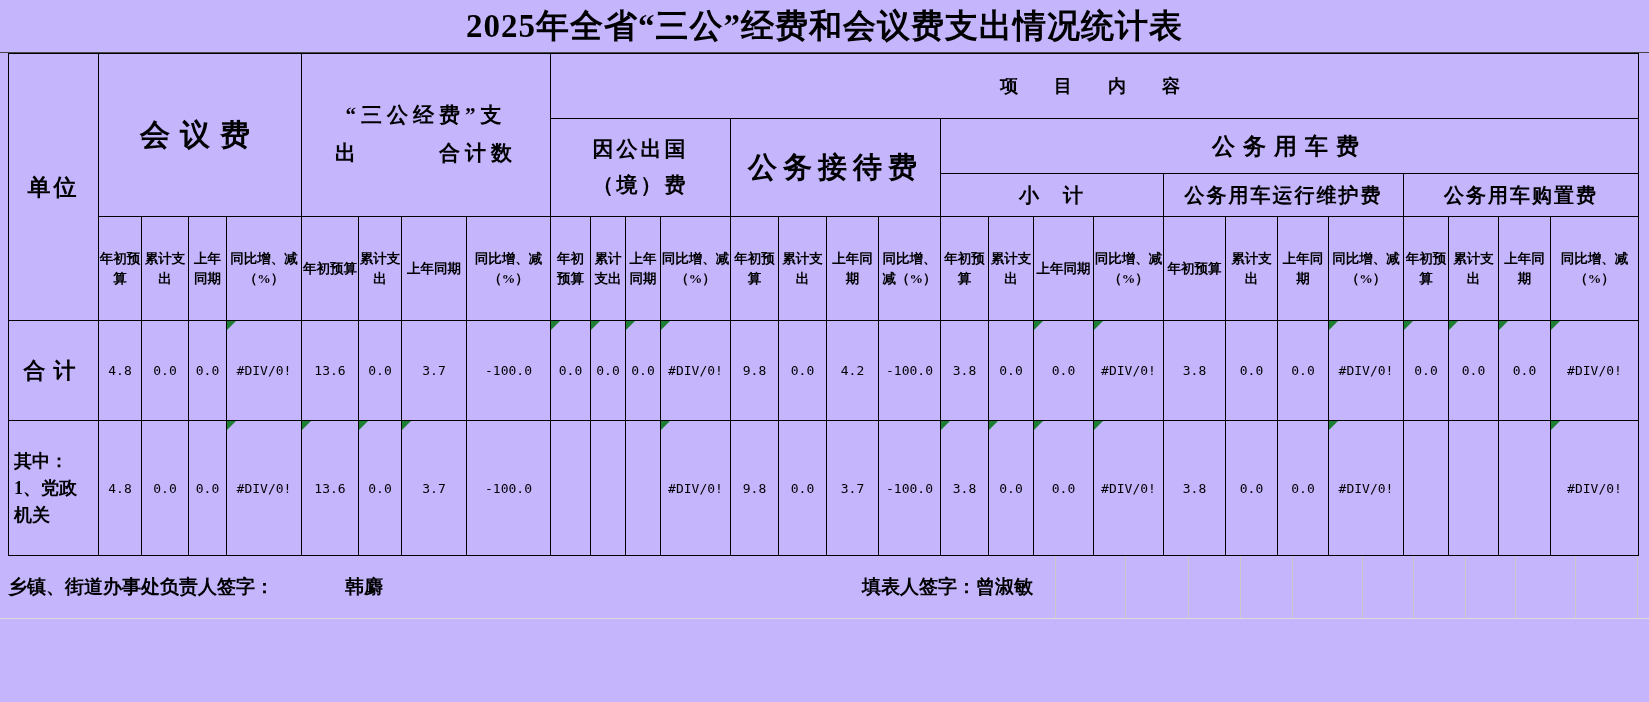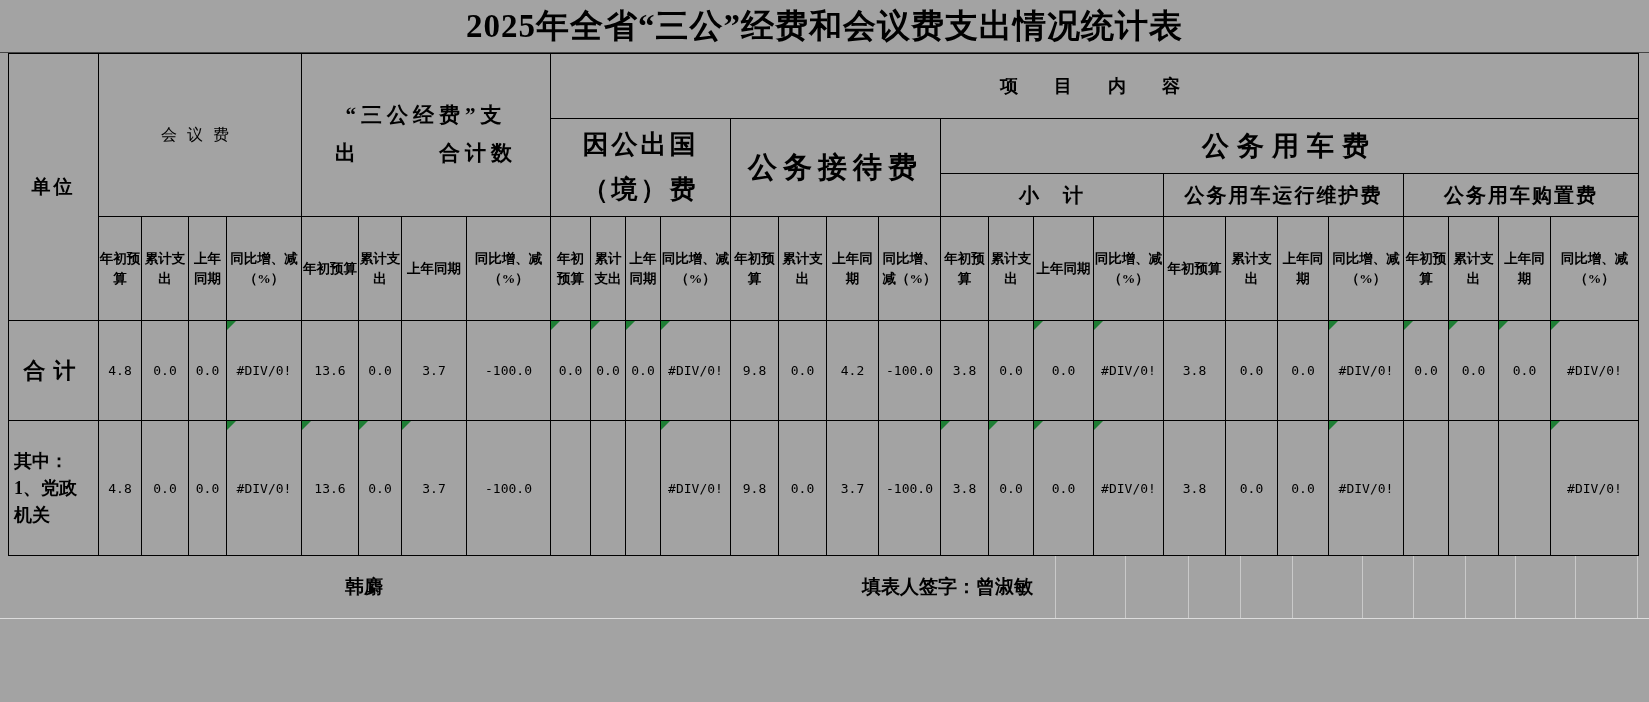--- a/index.html
+++ b/index.html
@@ -1,41 +1,41 @@
 <!DOCTYPE html>
 <html style="--green: #1e7e34;"><head>
 <meta charset="utf-8">
 <style>
   html,body{margin:0;padding:0;background:#fff;}
   body{width:1649px;height:702px;overflow:hidden;
        font-family:"Liberation Serif","DejaVu Serif",serif;color:#000;}
-  .page{position:relative;width:1649px;height:702px;background:#a3a3a3;}
+  .page{position:relative;width:1649px;height:702px;background:#c4b5fd;}
 
   
   .title{height:52px;line-height:52px;text-align:center;font-size:33px;font-weight:bold;
          border-bottom:1px solid #444;letter-spacing:1px;}
 
   
   .info-row{position:relative;height:56px;font-size:19px;font-weight:bold;}
   .info-org{position:absolute;left:8px;top:18px;}
   .info-date{position:absolute;left:888px;top:18px;}
   .info-unit{position:absolute;left:1320px;top:18px;}
 
   
   table.sheet{border-collapse:collapse;table-layout:fixed;width:1630px;margin-left:8px;}
   table.sheet td{border:1.5px solid #000;text-align:center;vertical-align:middle;
                  padding:0;overflow:hidden;}
   .preline{white-space:pre-line;}
-  td.hdr-unit{font-size:19px;font-weight:bold;letter-spacing:3px;margin-left:40px;}
-  td.hdr-meeting{font-size:16px;font-weight:normal;letter-spacing:10px;}
+  td.hdr-unit{font-size:23px;font-weight:bold;letter-spacing:3px;margin-left:40px;}
+  td.hdr-meeting{font-size:30px;font-weight:bold;letter-spacing:10px;}
   td.hdr-sangong{font-size:21px;font-weight:bold;line-height:1.8;letter-spacing:5px;}
   td.hdr-project{font-size:18px;font-weight:bold;letter-spacing:9px;}
-  td.hdr-abroad{font-size:26px;font-weight:bold;line-height:1.7;letter-spacing:3px;}
+  td.hdr-abroad{font-size:21px;font-weight:bold;line-height:1.7;letter-spacing:3px;}
   td.hdr-reception{font-size:29px;font-weight:bold;letter-spacing:6px;}
-  td.hdr-vehicle{font-size:27px;font-weight:bold;letter-spacing:8px;}
+  td.hdr-vehicle{font-size:23px;font-weight:bold;letter-spacing:8px;}
   td.hdr-sub3{font-size:20px;font-weight:bold;letter-spacing:2px;}
   td.subhdr{font-size:13.5px;font-weight:bold;line-height:1.45;padding:1px;}
   tr.h1{height:65px;} tr.h2{height:55px;} tr.h3{height:43px;}
   tr.shrow{height:104px;padding-left:37px;} tr.r0{height:100px;} tr.r1{height:135px;}
   td.cell{position:relative;font-family:"DejaVu Sans Mono","Liberation Mono",monospace;
           font-size:13px;margin-top:23px;}
   td.rowlabel{font-weight:bold;}
   .lbl-center{font-size:22px;letter-spacing:8px;}
   .lbl-left{font-size:18px;text-align:left !important;padding-left:5px !important;
             line-height:1.5;white-space:pre-line;}
@@ -200,20 +200,21 @@
           <td class="cell"><span class="tri"></span><span>#DIV/0!</span></td>
           <td class="cell"><span></span></td>
           <td class="cell"><span></span></td>
           <td class="cell"><span></span></td>
           <td class="cell"><span class="tri"></span><span>#DIV/0!</span></td>
         </tr>
   </tbody>
     </table>
 
   <div class="footer">
+    <span class="f-left-label">乡镇、街道办事处负责人签字：</span>
     <span class="f-left-name">韩麝</span>
     <span class="f-right"><span>填表人签字：</span><span>曾淑敏</span></span>
     <span class="gridline-h"></span>
   <span class="gridline-v" style="left: 1055px;"></span>
       <span class="gridline-v" style="left: 1125px;"></span>
       <span class="gridline-v" style="left: 1188px;"></span>
       <span class="gridline-v" style="left: 1240px;"></span>
       <span class="gridline-v" style="left: 1292px;"></span>
       <span class="gridline-v" style="left: 1362px;"></span>
       <span class="gridline-v" style="left: 1413px;"></span>

